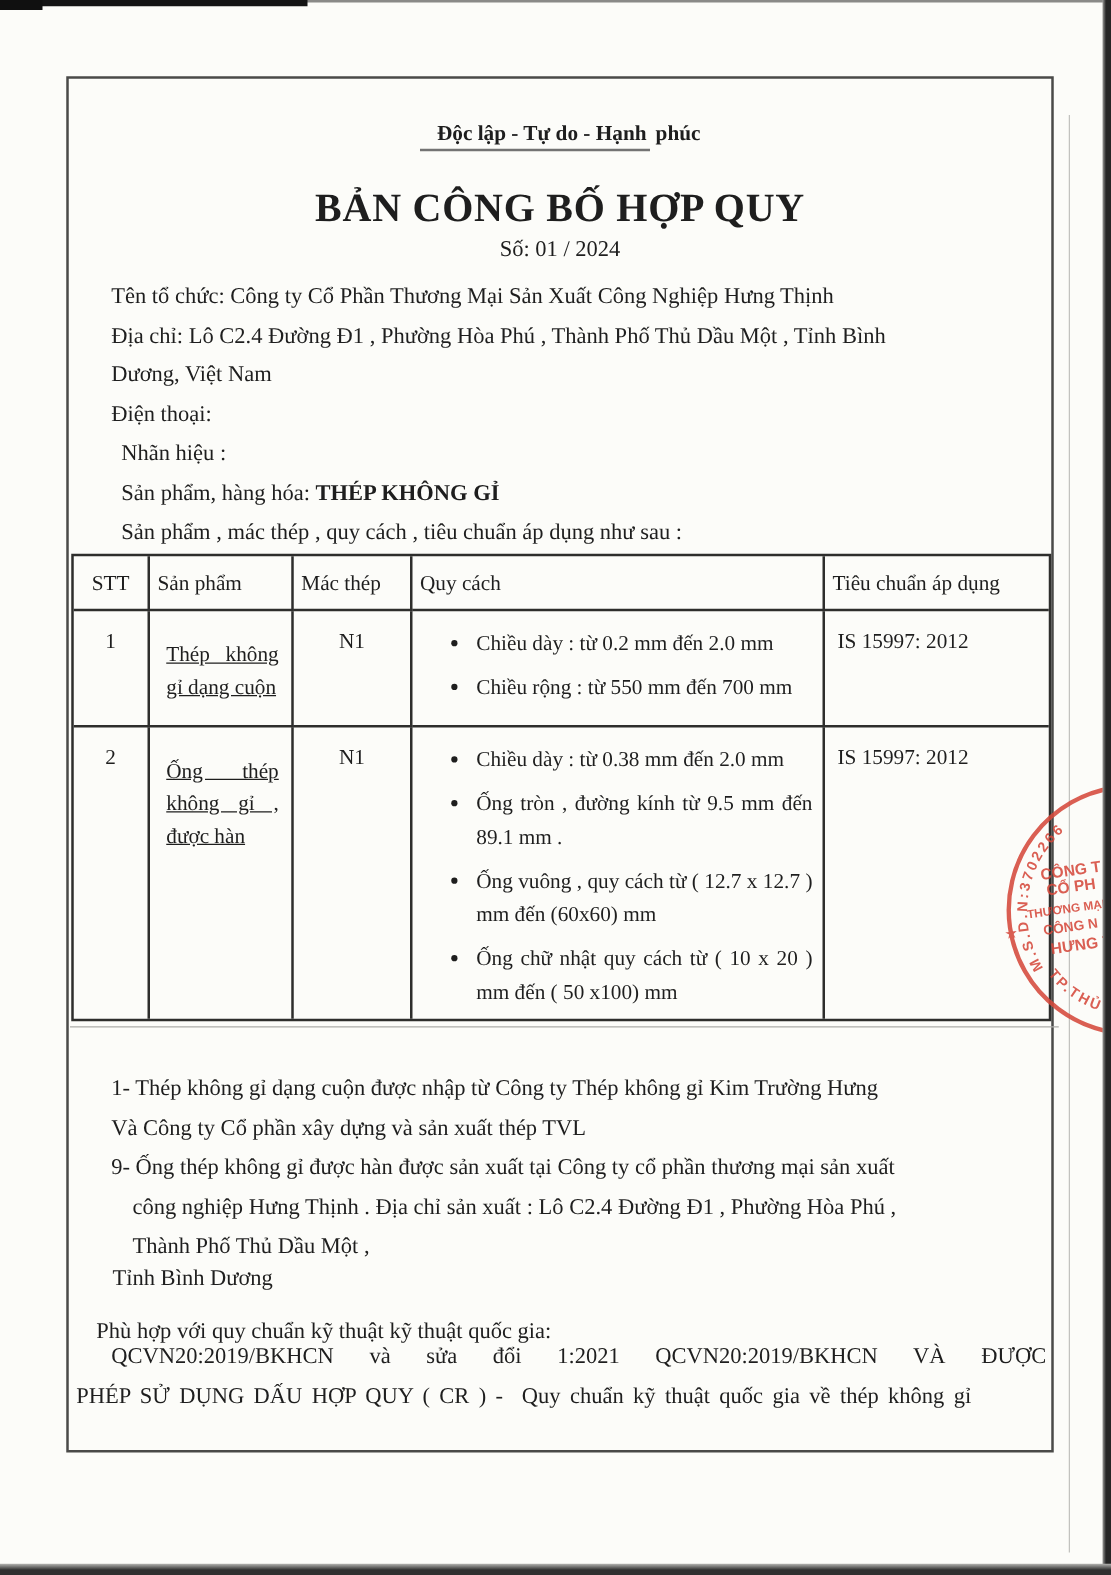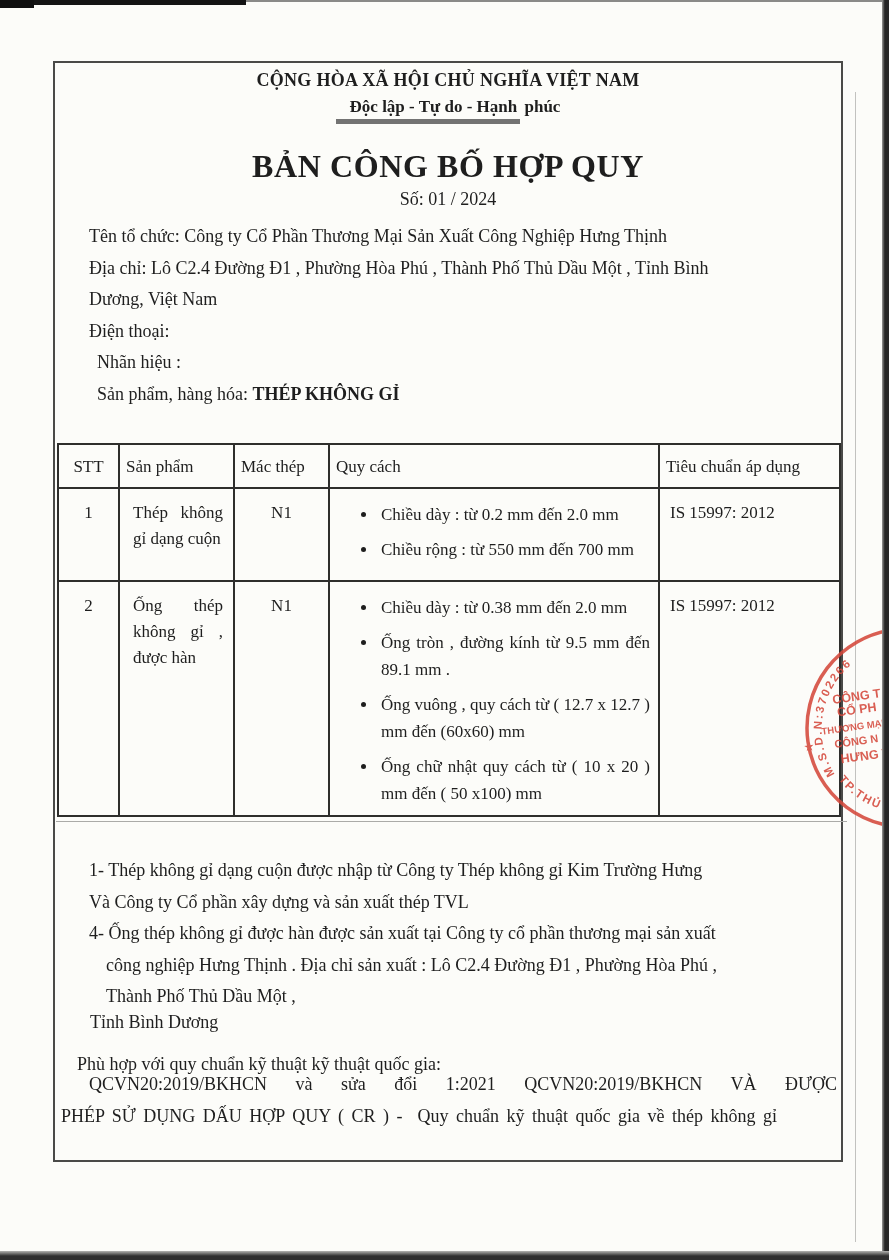--- a/index.html
+++ b/index.html
@@ -16,21 +16,21 @@
   .scan-edge-right{position:absolute;right:0;top:0;width:7px;height:1260px;background:linear-gradient(to right,#9a9a98,#262626 40%);z-index:12;}
   .scan-edge-bottom{position:absolute;left:0;bottom:0;width:889px;height:9px;background:linear-gradient(to bottom,#b5b5b2,#303030 55%);z-index:12;}
   .scan-vline{position:absolute;left:855px;top:92px;width:1px;height:1150px;background:#c2c2bf;z-index:2;}
   .table-shadow-line{position:absolute;left:56px;top:821px;width:791px;height:1px;background:#ababa8;z-index:1;}
   
   .frame{position:absolute;left:53px;top:61px;width:790px;height:1101px;border:2px solid #4a4a48;box-sizing:border-box;z-index:0;}
   
   .c{position:absolute;left:53px;width:790px;text-align:center;}
   .nat-title{top:70px;font-size:18px;font-weight:bold;letter-spacing:.3px;}
   .motto{top:97px;font-size:17px;font-weight:bold;}
-  .motto-u{border-bottom:5px solid #737373;padding:0 3px 3px 14px;}
+  .motto-u{border-bottom:2px solid #737373;padding:0 3px 3px 14px;}
   .doc-title{top:148px;font-size:32px;font-weight:bold;letter-spacing:.6px;}
   .doc-number{top:189px;font-size:18px;}
   
   .info{position:absolute;left:89px;top:221px;width:730px;font-size:18px;line-height:31.5px;}
   .info .indent{padding-left:8px;}
   .addr{width:656px;}
   .bold{font-weight:bold;}
   
   .tbl{
     position:absolute;left:57px;top:443px;z-index:1;
@@ -38,21 +38,21 @@
     grid-template-rows:44px 93px 233px;
     border:2px solid #2e2e2c;box-sizing:content-box;
     font-size:17px;line-height:26px;background:transparent;
   }
   .tbl>div{border-right:2px solid #2e2e2c;border-bottom:2px solid #2e2e2c;box-sizing:border-box;overflow:hidden;}
   .tbl>div:nth-child(5n){border-right:none;}
   .tbl>div:nth-child(n+11){border-bottom:none;}
   .th{padding:9px 0 0 6px;}
   .th-c{padding-left:0;text-align:center;}
   .cell-c{text-align:center;padding-top:11px;}
-  .cell-p{padding:11px 10px 0 13px;text-align:justify;}
+  .cell-p{padding:22px 10px 0 13px;text-align:justify;text-decoration:underline;}
   .cell-q{padding:4px 8px 0 0;}
   .cell-q ul{margin:0;padding:0 0 0 48px;list-style:disc outside;}
   .cell-q li{padding-left:3px;margin:8px 0 6px 0;line-height:27px;text-align:justify;}
   .cell-s{padding:11px 4px 0 10px;}
   
   .note-line{position:absolute;font-size:18px;white-space:pre;z-index:1;}
   .n0{left:89px;top:860px;}
   .n1{left:89px;top:892px;}
   .n2{left:89px;top:923px;}
   .n3{left:106px;top:955px;}
@@ -73,31 +73,31 @@
 <div class="page">
 
   <div class="scan-top-line"></div>
   <div class="scan-top-left"></div>
   <div class="scan-top-left2"></div>
   <div class="scan-vline"></div>
   <div class="table-shadow-line"></div>
 
   <div class="frame"></div>
 
-  <div class="c nat-title">CỘNG HÒA XÃ HỘI CHỦ NGHĨA VIỆT NAM</div>
   <div class="c motto"><span class="motto-u">Độc lập - Tự do - Hạnh</span><span> phúc</span></div>
   <div class="c doc-title">BẢN CÔNG BỐ HỢP QUY</div>
   <div class="c doc-number">Số: 01 / 2024</div>
 
   <div class="info">
     <div>Tên tổ chức: Công ty Cổ Phần Thương Mại Sản Xuất Công Nghiệp Hưng Thịnh</div>
     <div class="addr">Địa chỉ: Lô C2.4 Đường Đ1 , Phường Hòa Phú , Thành Phố Thủ Dầu Một , Tỉnh Bình Dương, Việt Nam</div>
     <div>Điện thoại:</div>
     <div class="indent">Nhãn hiệu :</div>
     <div class="indent"><span>Sản phẩm, hàng hóa: </span><span class="bold">THÉP KHÔNG GỈ</span></div>
+    <div class="indent">Sản phẩm , mác thép , quy cách , tiêu chuẩn áp dụng như sau :</div>
   </div>
 
   <div class="tbl">
     <div class="th th-c">STT</div>
     <div class="th">Sản phẩm</div>
     <div class="th">Mác thép</div>
     <div class="th">Quy cách</div>
     <div class="th">Tiêu chuẩn áp dụng</div>
 
     <div class="cell-c">1</div>
@@ -120,21 +120,21 @@
         <li>Ống tròn , đường kính từ 9.5 mm đến 89.1 mm .</li>
         <li>Ống vuông , quy cách từ ( 12.7 x 12.7 ) mm đến (60x60) mm</li>
         <li>Ống chữ nhật quy cách từ ( 10 x 20 ) mm đến ( 50 x100) mm</li>
       </ul>
     </div>
     <div class="cell-s">IS 15997: 2012</div>
   </div>
 
   <div class="note-line n0">1- Thép không gỉ dạng cuộn được nhập từ Công ty Thép không gỉ Kim Trường Hưng</div>
   <div class="note-line n1">Và Công ty Cổ phần xây dựng và sản xuất thép TVL</div>
-  <div class="note-line n2">4- Ống thép không gỉ được hàn được sản xuất tại Công ty cổ phần thương mại sản xuất</div>
+  <div class="note-line n2">9- Ống thép không gỉ được hàn được sản xuất tại Công ty cổ phần thương mại sản xuất</div>
   <div class="note-line n3">công nghiệp Hưng Thịnh . Địa chỉ sản xuất : Lô C2.4 Đường Đ1 , Phường Hòa Phú ,</div>
   <div class="note-line n4">Thành Phố Thủ Dầu Một ,</div>
   <div class="note-line n5">Tỉnh Bình Dương</div>
   <div class="note-line n6">Phù hợp với quy chuẩn kỹ thuật kỹ thuật quốc gia:</div>
   <div class="note-line n7">QCVN20:2019/BKHCN và sửa đổi 1:2021 QCVN20:2019/BKHCN VÀ ĐƯỢC</div>
   <div class="note-line n8">PHÉP SỬ DỤNG DẤU HỢP QUY ( CR ) -  Quy chuẩn kỹ thuật quốc gia về thép không gỉ</div>
 
   <svg class="stamp" width="220" height="220" viewBox="0 0 220 220">
     <defs>
       <path id="arcTop" d="M 33 146 A 85 85 0 1 1 190 81" fill="none"></path>

